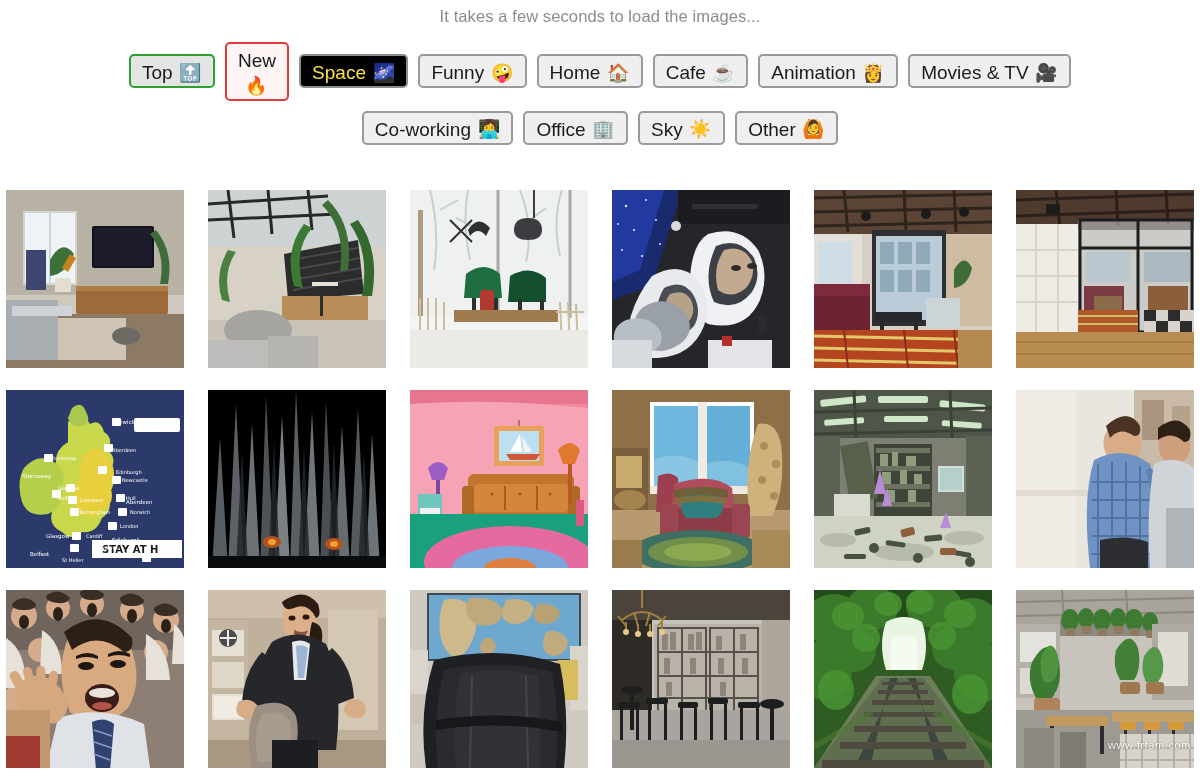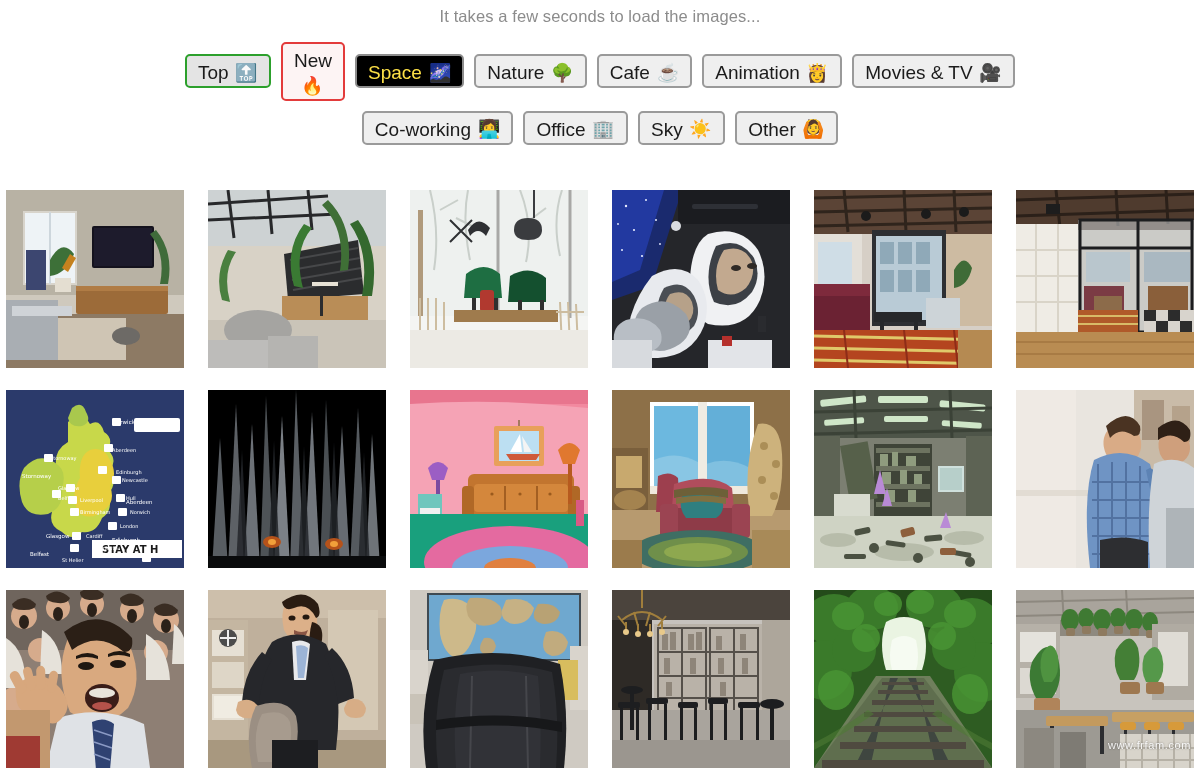--- a/index.html
+++ b/index.html
@@ -112,22 +112,26 @@
     </div>
     <div class="chip sel-red">
       <span>New</span>
       <span class="emoji">🔥</span>
     </div>
     <div class="chip dark">
       <span>Space</span>
       <span class="emoji">🌌</span>
     </div>
     <div class="chip">
-      <span>Nature</span>
-      <span class="emoji">🌳</span>
+      <span>Funny</span>
+      <span class="emoji">🤪</span>
+    </div>
+    <div class="chip">
+      <span>Home</span>
+      <span class="emoji">🏠</span>
     </div>
     <div class="chip">
       <span>Cafe</span>
       <span class="emoji">☕</span>
     </div>
     <div class="chip">
       <span>Animation</span>
       <span class="emoji">👸</span>
     </div>
     <div class="chip">

